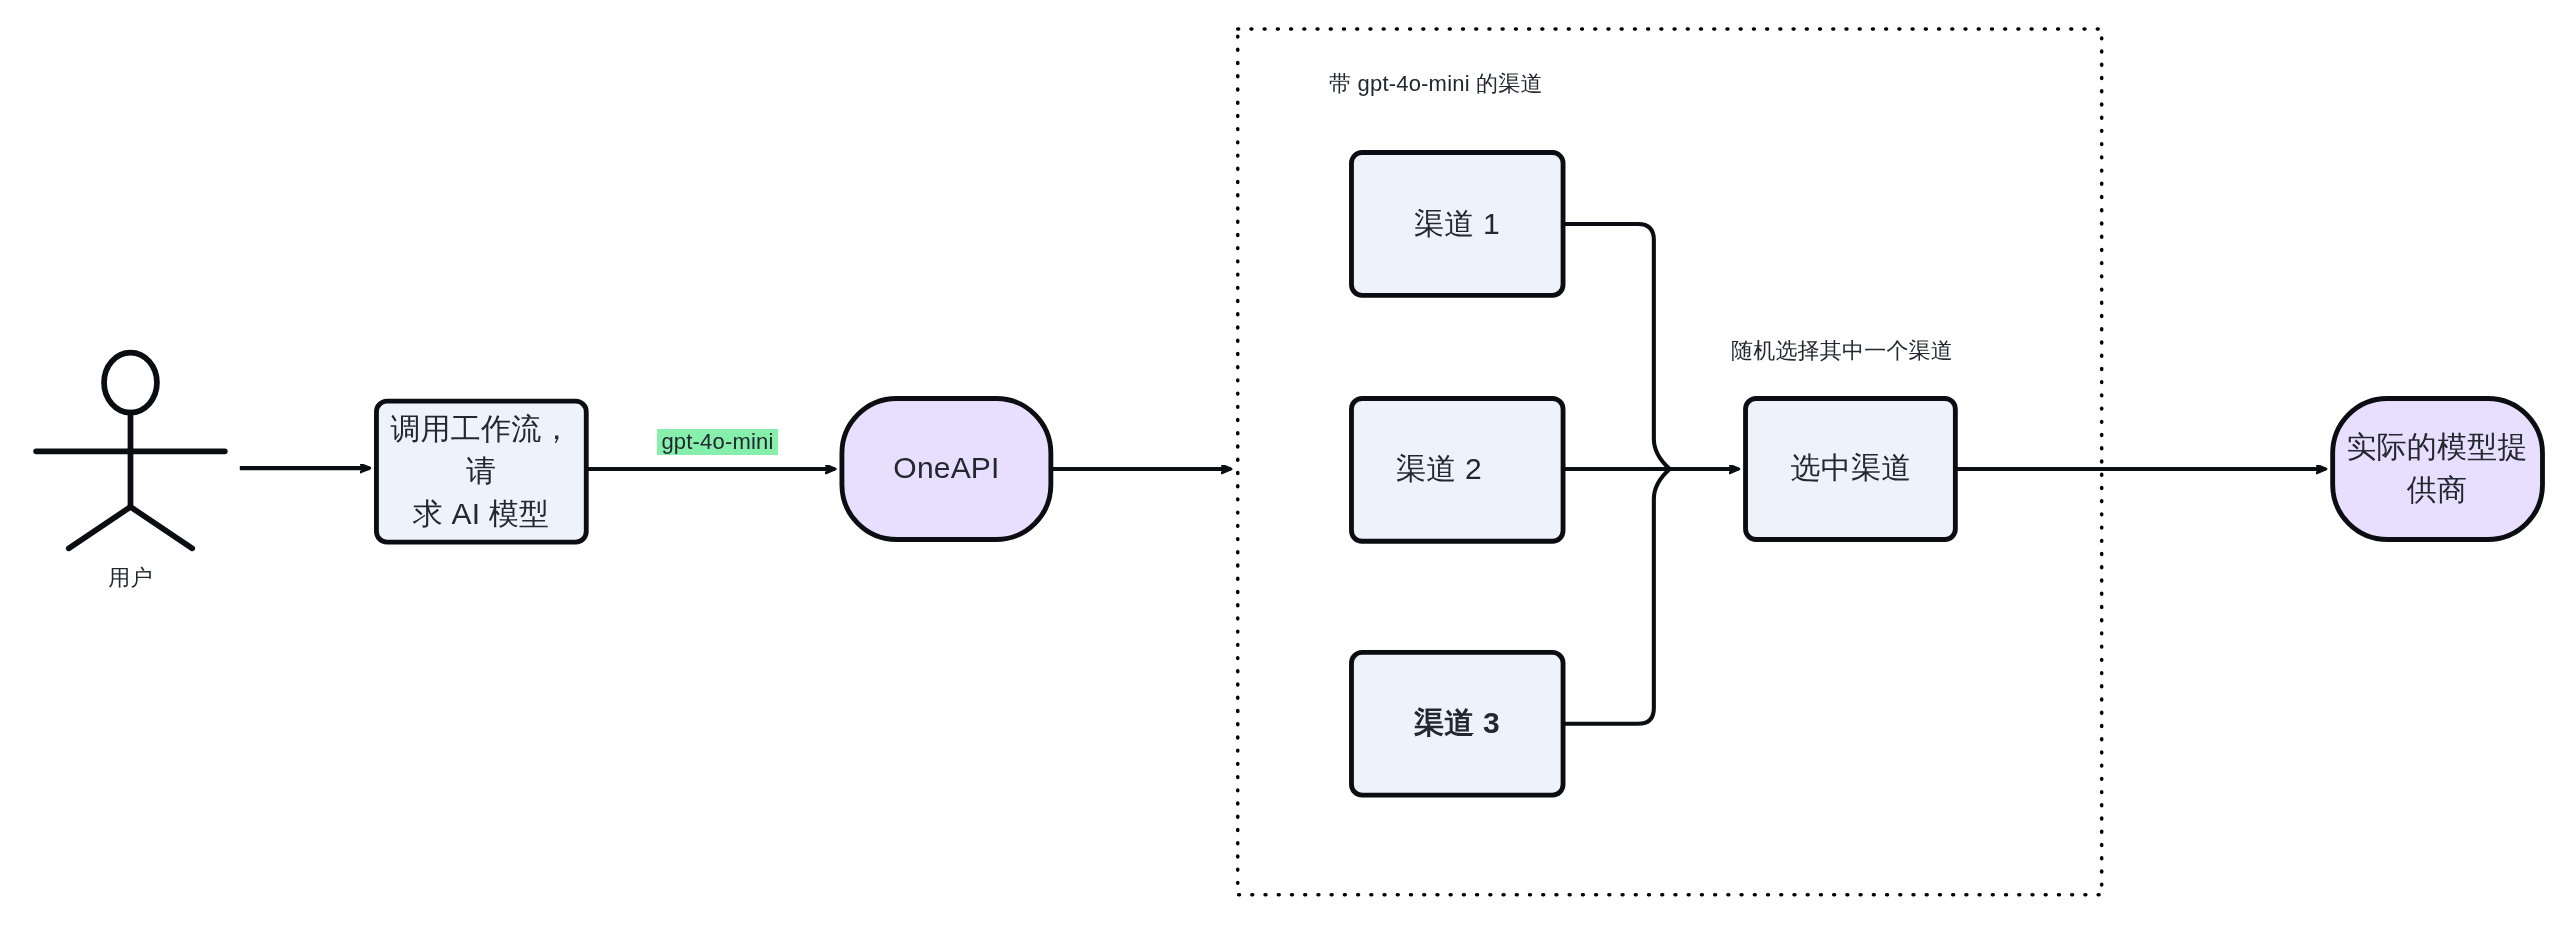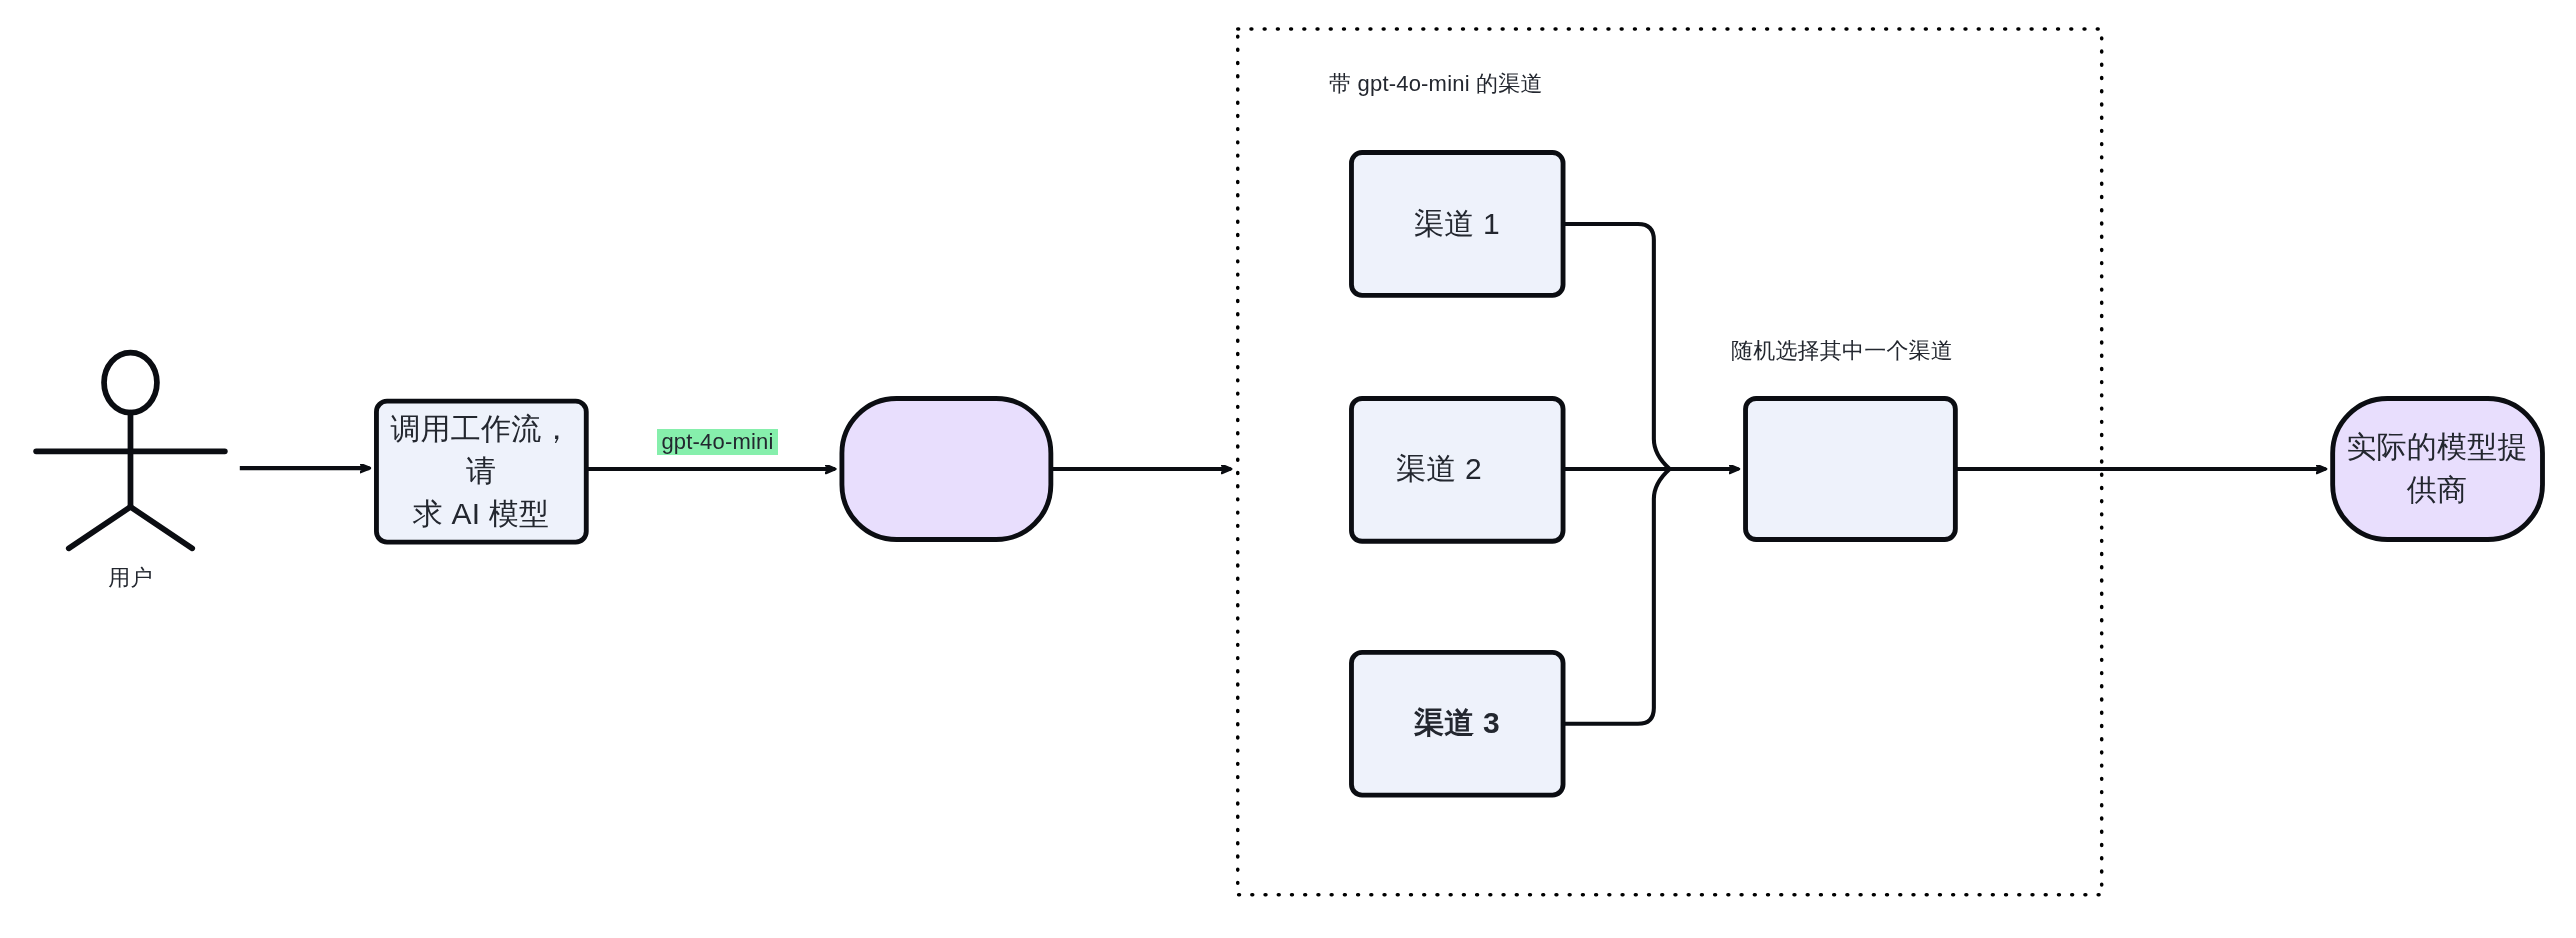--- a/index.html
+++ b/index.html
@@ -112,29 +112,31 @@
     </g>
   </svg>
 
   <div class="free-label" style="left:0px; top:563px; width:261px; text-align:center;">用户</div>
 
   <div class="node-label" style="left:385px; top:401px; width:192px; height:141px;">调用工作流，请
 求 AI 模型</div>
 
   <div class="edge-label" style="left:657px; top:429px;">gpt-4o-mini</div>
 
+  <div class="node-label" style="left:842px; top:398px; width:209px; height:141px;">OneAPI</div>
 
   <div class="free-label" style="left:1329px; top:69px;">带 gpt-4o-mini 的渠道</div>
 
   <div class="node-label" style="left:1351px; top:153px; width:212px; height:143px;">渠道 1</div>
 
   <div class="node-label" style="left:1333px; top:398px; width:212px; height:143px;">渠道 2</div>
 
   <div class="node-label" style="left:1351px; top:652px; width:212px; height:143px;font-weight:bold;">渠道 3</div>
 
   <div class="free-label" style="left:1731px; top:336px;">随机选择其中一个渠道</div>
 
+  <div class="node-label" style="left:1746px; top:398px; width:210px; height:141px;">选中渠道</div>
 
   <div class="node-label" style="left:2341px; top:398px; width:192px; height:141px;">实际的模型提
 供商</div>
 
 </div>
 
 
 </body></html>

